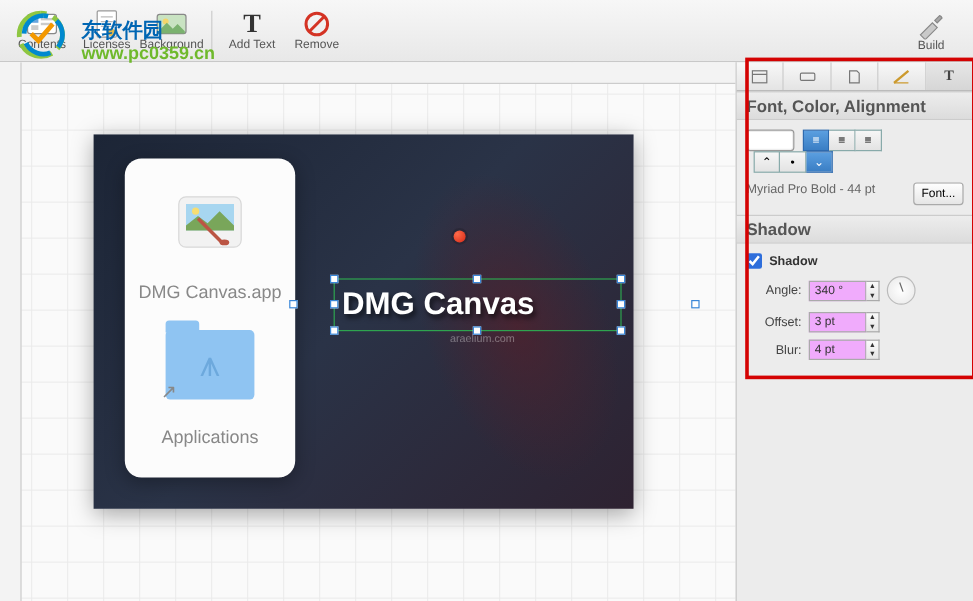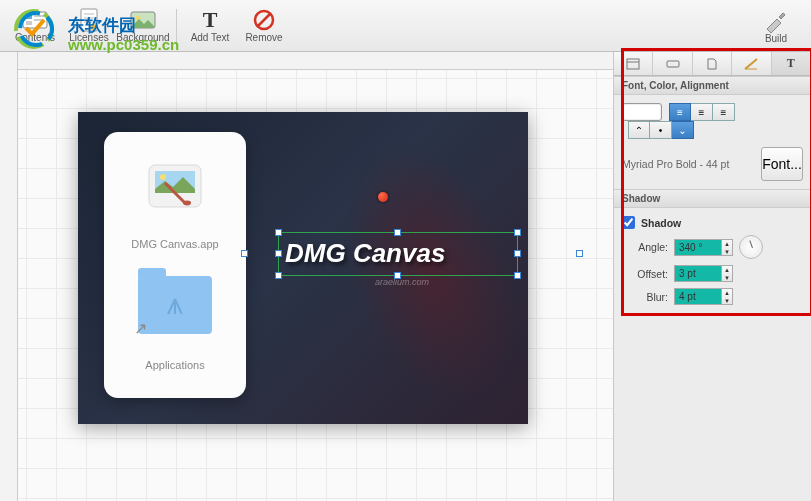--- a/index.html
+++ b/index.html
@@ -23,58 +23,58 @@
   linear-gradient(90deg, #eaeaea 1px, transparent 1px);
   background-size: 30px 30px; background-position: -4px -4px; }
 .ruler-h { position: absolute; left: 0; right: 0; top: 0; height: 18px; background: #f3f3f3; border-bottom: 1px solid #ccc; }
 .ruler-v { position: absolute; left: 0; top: 0; bottom: 0; width: 18px; background: #f3f3f3; border-right: 1px solid #ccc; }
 
 .canvas { position: absolute; left: 78px; top: 60px; width: 450px; height: 312px; background: linear-gradient(135deg,#1c2536 0%,#2a3347 48%,#2e2231 100%); box-shadow: 0 4px 18px rgba(0,0,0,.35); }
 .canvas::before { content:""; position:absolute; left:54%; top:-30px; width:220px; height:380px; background: radial-gradient(closest-side, rgba(90,30,40,.6), transparent 70%); transform: rotate(-20deg); pointer-events:none; }
 
 .file-card { position: absolute; left: 26px; top: 20px; width: 142px; height: 266px; background: #fcfcfc; border-radius: 14px; box-shadow: 0 4px 16px rgba(0,0,0,.3); display:flex; flex-direction:column; align-items:center; justify-content:space-around; padding: 14px 0; }
 .app-ico { width:64px; height:54px; display:flex; align-items:center; justify-content:center; }
-.app-label { font-size: 11px; color:#888; text-align:center; }
+.app-label { font-size: 15px; color:#888; text-align:center; }
 .folder-ico { width: 74px; height: 58px; background:#8fc4f2; border-radius:4px; position:relative; }
 .folder-ico::before { content:""; position:absolute; left:0; top:-8px; width:28px; height:10px; background:#8fc4f2; border-radius:3px 3px 0 0; }
 .folder-ico .a-glyph { position:absolute; inset:0; color:#6da9dd; font-size:30px; display:flex; align-items:center; justify-content:center; font-weight:300; }
 .folder-ico .arrow { position:absolute; left:-4px; bottom:-4px; font-size:16px; color:#888; }
 
-.text-frame { position: absolute; left: 200px; top: 120px; width: 240px; height: 44px; border: 1px solid #2ea44f; font-style: italic; }
+.text-frame { position: absolute; left: 200px; top: 120px; width: 240px; height: 44px; border: 1px solid #2ea44f; }
 .text-frame .big { color:#fff; font-size: 26px; font-weight: bold; text-shadow: 2px 3px 4px rgba(0,0,0,.6); line-height: 40px; padding-left: 6px; white-space: nowrap; }
 .text-frame .sub { position:absolute; left: 96px; bottom: -12px; font-size: 9px; color: rgba(255,255,255,.35); }
 .handle { position:absolute; width:7px; height:7px; background:#fff; border:1px solid #3a87d8; }
 .h-tl{left:-4px;top:-4px}.h-tm{left:50%;top:-4px;margin-left:-4px}.h-tr{right:-4px;top:-4px}
 .h-ml{left:-4px;top:50%;margin-top:-4px}.h-mr{right:-4px;top:50%;margin-top:-4px}
 .h-bl{left:-4px;bottom:-4px}.h-bm{left:50%;bottom:-4px;margin-left:-4px}.h-br{right:-4px;bottom:-4px}
 .h-far-l{left:-38px;top:50%;margin-top:-4px}.h-far-r{right:-66px;top:50%;margin-top:-4px}
 
 .red-dot { position:absolute; left:300px; top:80px; width:10px; height:10px; border-radius:50%; background: radial-gradient(circle at 30% 30%, #ff6b4a, #d62815); box-shadow: 0 0 0 2px rgba(0,0,0,.15);}
 
 
 .inspector { position:absolute; right:0; top:52px; width:198px; bottom:0; background:#ececec; border-left:1px solid #c8c8c8; }
 .red-box { position:absolute; right:-2px; top:-4px; width:192px; height:268px; border:3px solid #d40202; pointer-events:none; z-index:30; }
 .insp-tabs { display:flex; height:24px; background:linear-gradient(#f8f8f8,#e4e4e4); border-bottom:1px solid #bbb; }
 .insp-tab { flex:1; display:flex; align-items:center; justify-content:center; border-right:1px solid #ccc; font-size:12px; }
 .insp-tab.active { background:linear-gradient(#e6e6e6,#d6d6d6); }
-.section-hdr { background:linear-gradient(#ededed,#dcdcdc); border-top:1px solid #ccc; border-bottom:1px solid #ccc; font-size:10px; font-weight:bold; color:#555; padding:3px 8px; }
+.section-hdr { background:linear-gradient(#ededed,#dcdcdc); border-top:1px solid #ccc; border-bottom:1px solid #ccc; font-size:14px; font-weight:bold; color:#555; padding:3px 8px; }
 .section-body { padding:8px; font-size:10.5px; color:#333; }
 
 .color-well { width:40px; height:18px; background:#fff; border:1px solid #999; border-radius:3px; display:inline-block; vertical-align:middle; box-shadow: inset 0 0 0 1px #eee; }
 .seg { display:inline-flex; vertical-align:middle; }
 .seg button { width:22px; height:18px; border:1px solid #8aa; background:linear-gradient(#f6f6f6,#e3e3e3); font-size:10px; display:flex; align-items:center; justify-content:center; padding:0; }
 .seg button.active { background:linear-gradient(#5b9fe0,#3a7ec4); color:#fff; border-color:#2e6aae; }
 .seg button + button { border-left:0; }
-.font-row { display:flex; align-items:center; justify-content:space-between; margin-top:8px; }
-.font-btn { width:42px; height:34px; font-size:14px; border:1px solid #aaa; border-radius:3px; background:linear-gradient(#fefefe,#e6e6e6); }
+.font-row { display:flex; align-items:flex-start; justify-content:space-between; margin-top:8px; }
+.font-btn { width:42px; height:19px; font-size:10px; border:1px solid #aaa; border-radius:3px; background:linear-gradient(#fefefe,#e6e6e6); }
 
 .row { display:flex; align-items:center; margin-bottom:6px; }
 .row label { width:52px; text-align:right; padding-right:6px; color:#444; }
 .swatch { width:38px; height:17px; border:1px solid #666; background:#000; }
-.stepper { width:48px; height:17px; border:1px solid #aaa; background:#14b8a6; font-size:10px; padding:0 4px; display:inline-flex; align-items:center; }
+.stepper { width:48px; height:17px; border:1px solid #aaa; background:#f0abfc; font-size:10px; padding:0 4px; display:inline-flex; align-items:center; }
 .step-btn { width:11px; height:17px; border:1px solid #aaa; border-left:0; background:linear-gradient(#fafafa,#e6e6e6); font-size:7px; display:inline-flex; flex-direction:column; }
 .step-btn::before{content:"▴";line-height:8px;text-align:center}
 .step-btn::after{content:"▾";line-height:8px;text-align:center}
 .angle-ctrl { width:24px; height:24px; border:1px solid #bbb; border-radius:50%; background:radial-gradient(#fff,#e7e7e7); position:relative; margin-left:6px; }
 .angle-ctrl::after { content:""; position:absolute; left:12px; top:4px; width:1px; height:8px; background:#666; transform-origin:bottom center; transform:rotate(-20deg); }
 input[type=checkbox]{ accent-color:#2e6edb; }
 </style>
 </head>
 <body>
 

